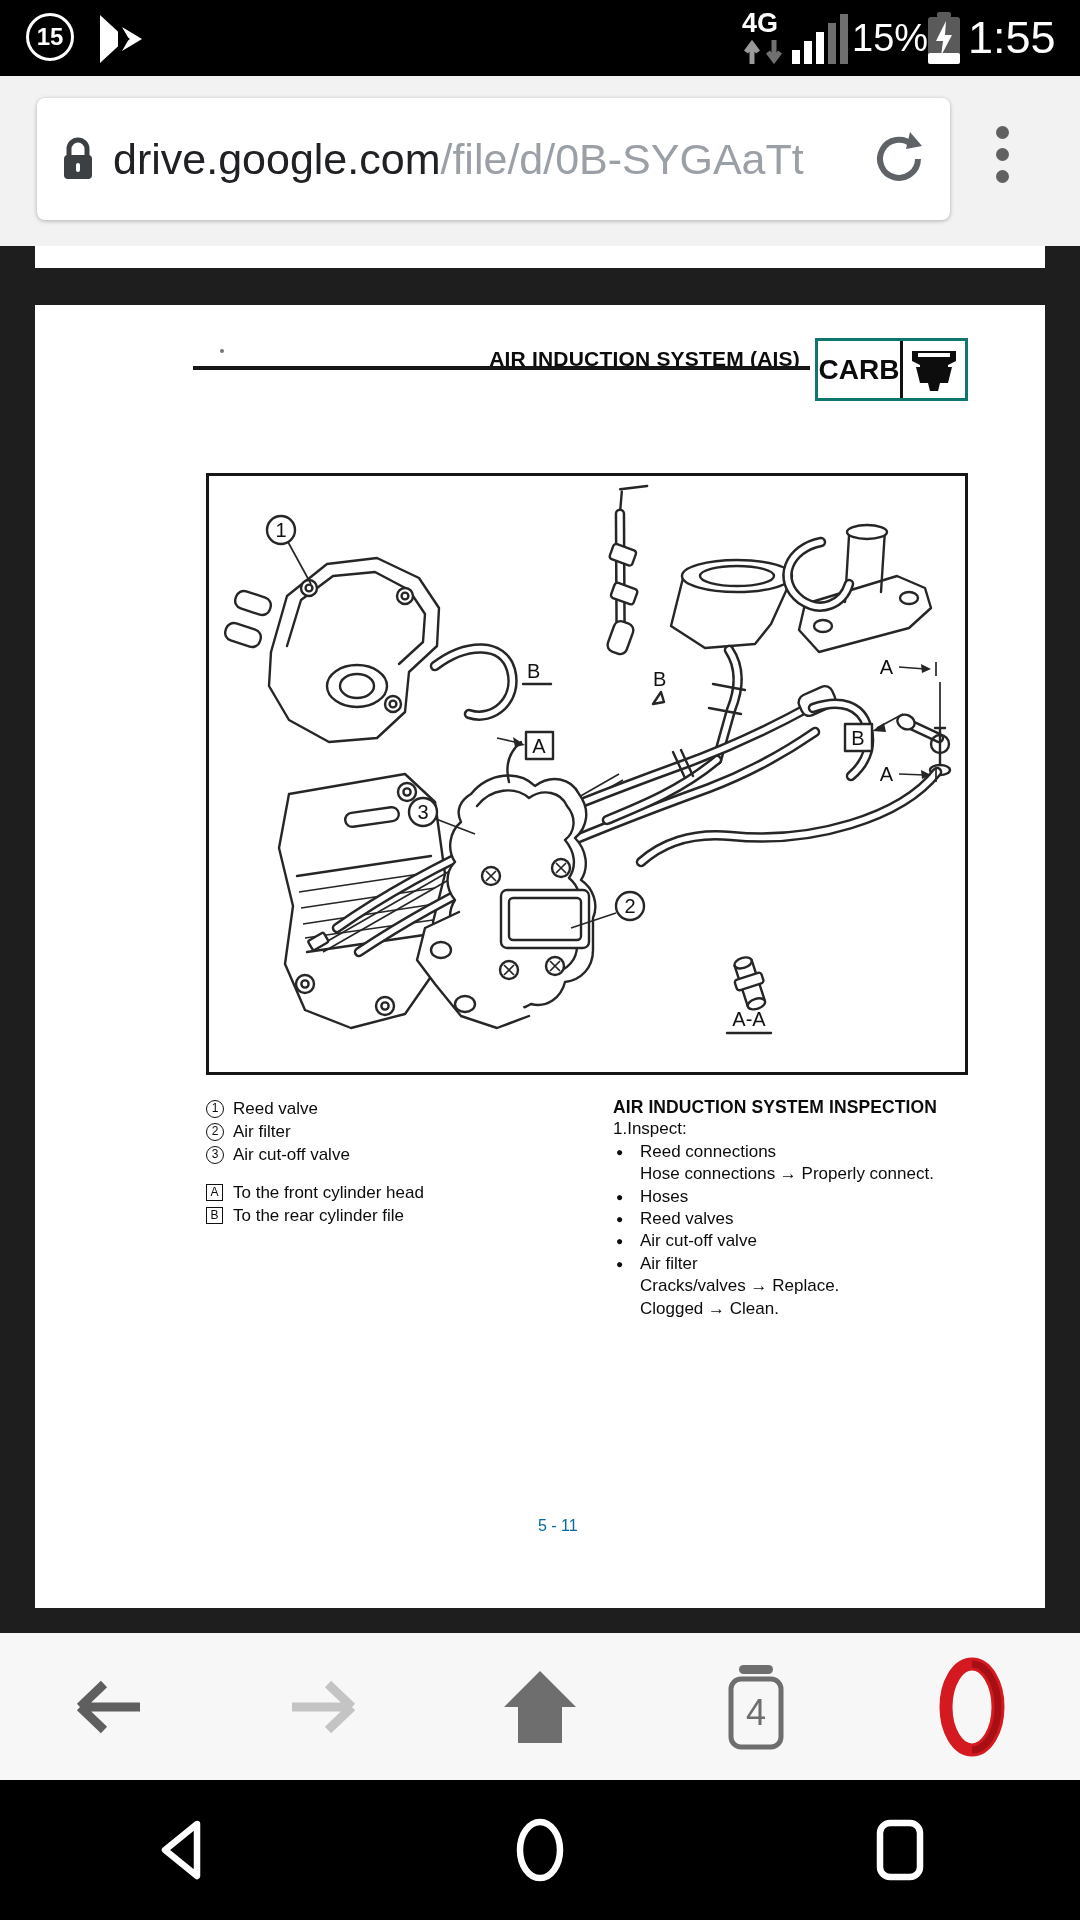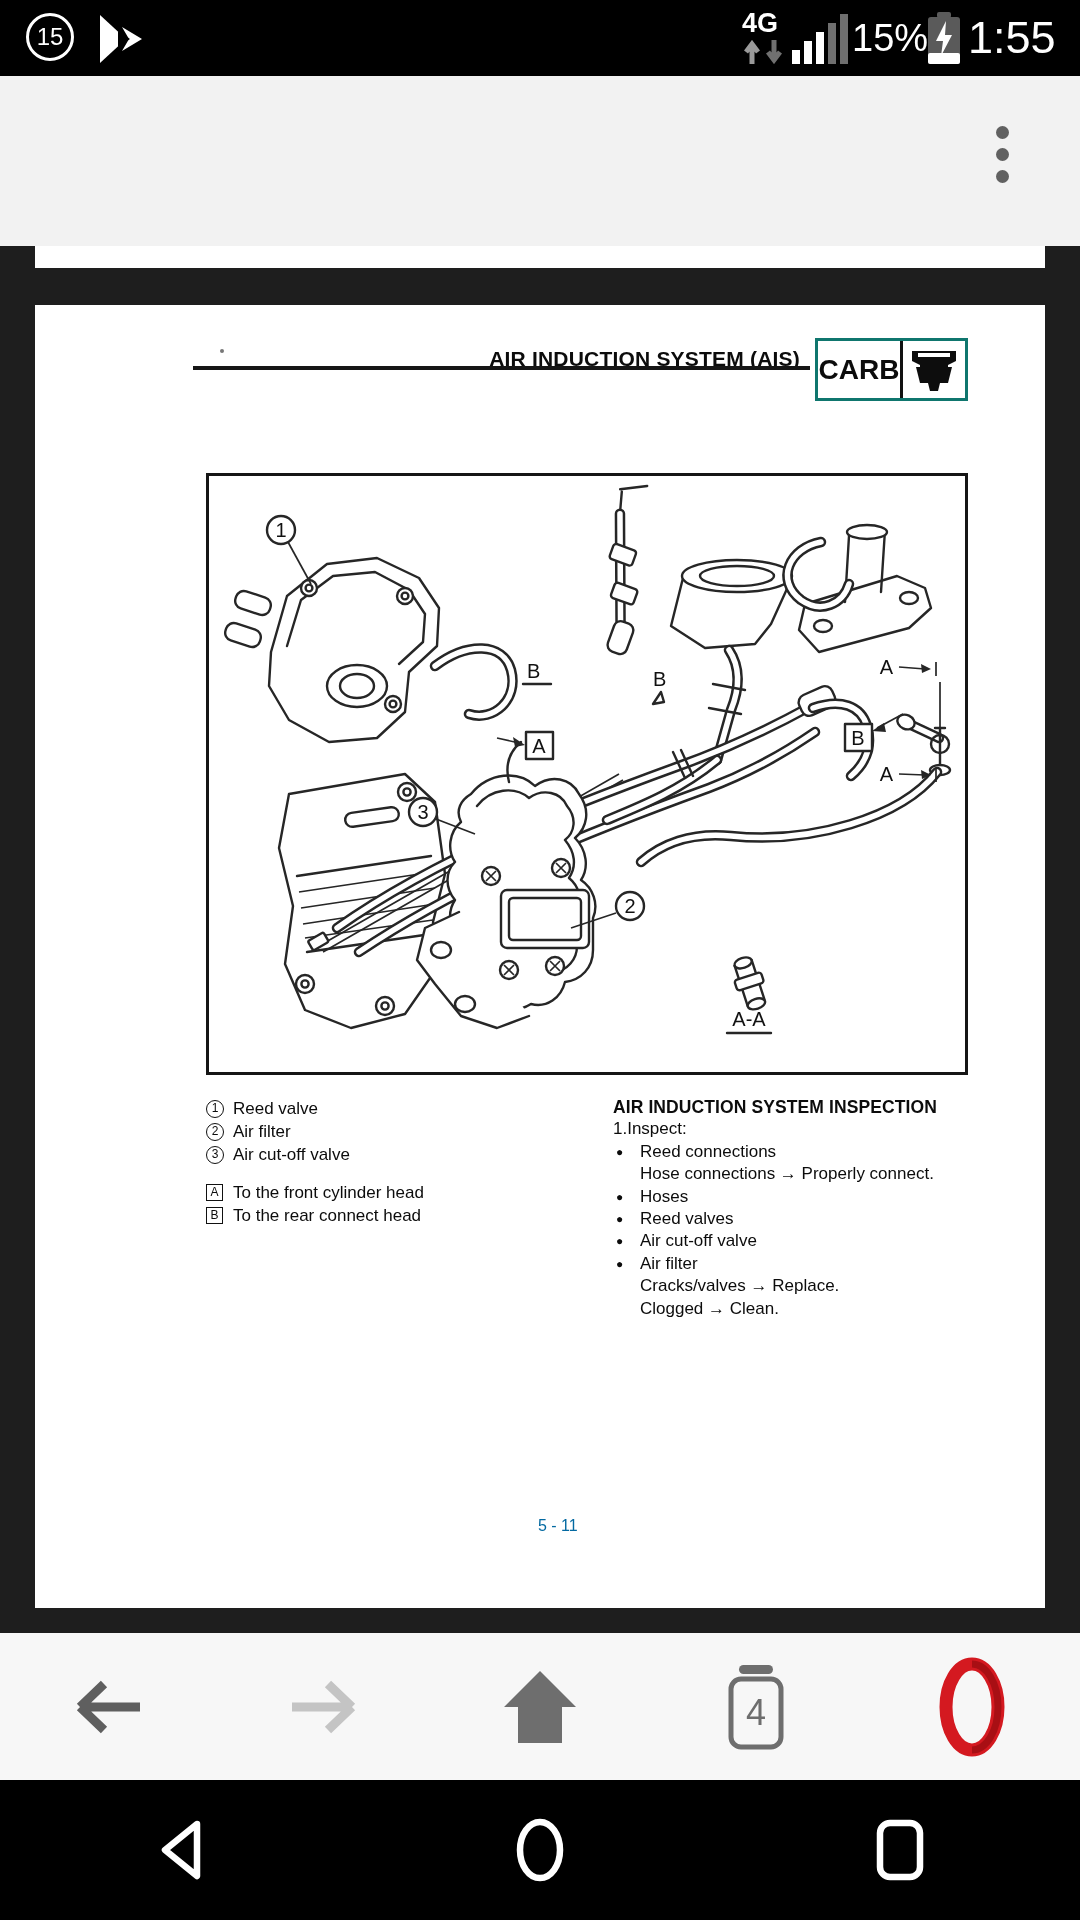--- a/index.html
+++ b/index.html
@@ -3,21 +3,21 @@
 <meta charset="utf-8">
 <style>
   html,body{margin:0;padding:0;background:#000;}
   *{box-sizing:border-box;}
   .screen{position:relative;width:1080px;height:1920px;background:#000;overflow:hidden;
           font-family:"Liberation Sans",sans-serif;}
 
   
   .status-bar{position:absolute;left:0;top:0;width:1080px;height:76px;background:#000;}
   .notif-badge{position:absolute;left:26px;top:13px;width:48px;height:48px;border:3px solid #fff;
-               border-radius:50%;color:#fff;font-size:24px;font-weight:normal;display:flex;
+               border-radius:50%;color:#fff;font-size:24px;font-weight:bold;display:flex;
                align-items:center;justify-content:center;}
   .play-icon{position:absolute;left:96px;top:13px;}
   .net-4g{position:absolute;left:742px;top:10px;color:#fff;font-size:27px;font-weight:bold;line-height:1;}
   .net-arrows{position:absolute;left:744px;top:40px;}
   .sig{position:absolute;left:792px;top:14px;}
   .batt-pct{position:absolute;left:852px;top:16px;color:#fff;font-size:38px;line-height:44px;}
   .battery{position:absolute;left:928px;top:12px;}
   .clock{position:absolute;left:968px;top:11px;color:#fff;font-size:45px;line-height:54px;}
 
   
@@ -114,20 +114,32 @@
     <svg class="battery" width="32" height="52" viewBox="0 0 32 52">
       <rect x="9" y="0" width="14" height="6" rx="2" fill="#5a5a5a"></rect>
       <rect x="0" y="5" width="32" height="47" rx="3" fill="#5a5a5a"></rect>
       <rect x="0" y="41" width="32" height="11" rx="2" fill="#fff"></rect>
       <polygon points="18,9 8,29 15,29 13,44 24,23 17,23" fill="#fff"></polygon>
     </svg>
     <div class="clock">1:55</div>
   </div>
 
   <div class="url-region">
+    <div class="url-box">
+      <svg class="lock" width="34" height="44" viewBox="0 0 34 44">
+        <path d="M8,20 V12 a9,9 0 0 1 18,0 V20" stroke="#3c4043" stroke-width="5" fill="none"></path>
+        <rect x="3" y="18" width="28" height="24" rx="4" fill="#3c4043"></rect>
+        <rect x="15" y="26" width="4" height="9" rx="2" fill="#fff"></rect>
+      </svg>
+      <div class="url-text"><span>drive.google.com</span><span class="path">/file/d/0B-SYGAaTt</span></div>
+      <svg class="reload" width="58" height="58" viewBox="0 0 58 58">
+        <path d="M48,29 a19,19 0 1 1 -6,-14" stroke="#5f6368" stroke-width="6" fill="none"></path>
+        <polygon points="40,2 52,16 36,19" fill="#5f6368"></polygon>
+      </svg>
+    </div>
     <div class="overflow-menu">
         <i></i>
         <i></i>
         <i></i>
       </div>
   </div>
 
   <div class="viewer">
     <div class="prev-page"></div>
 
@@ -319,21 +331,21 @@
           <span class="mk-c">3</span>
           <span>Air cut-off valve</span>
         </div>
         <div class="legend-gap"></div>
         <div class="legend-row">
           <span class="mk-b">A</span>
           <span>To the front cylinder head</span>
         </div>
         <div class="legend-row">
           <span class="mk-b">B</span>
-          <span>To the rear connect head</span>
+          <span>To the rear cylinder file</span>
         </div>
       </div>
 
       <div class="inspection">
         <div class="insp-title">AIR INDUCTION SYSTEM INSPECTION</div>
         <div>1.Inspect:</div>
         <div class="insp-row"><span class="bul">●</span><span>Reed connections</span></div>
         <div class="insp-row nobul"><span>Hose connections → Properly connect.</span></div>
         <div class="insp-row"><span class="bul">●</span><span>Hoses</span></div>
         <div class="insp-row"><span class="bul">●</span><span>Reed valves</span></div>

